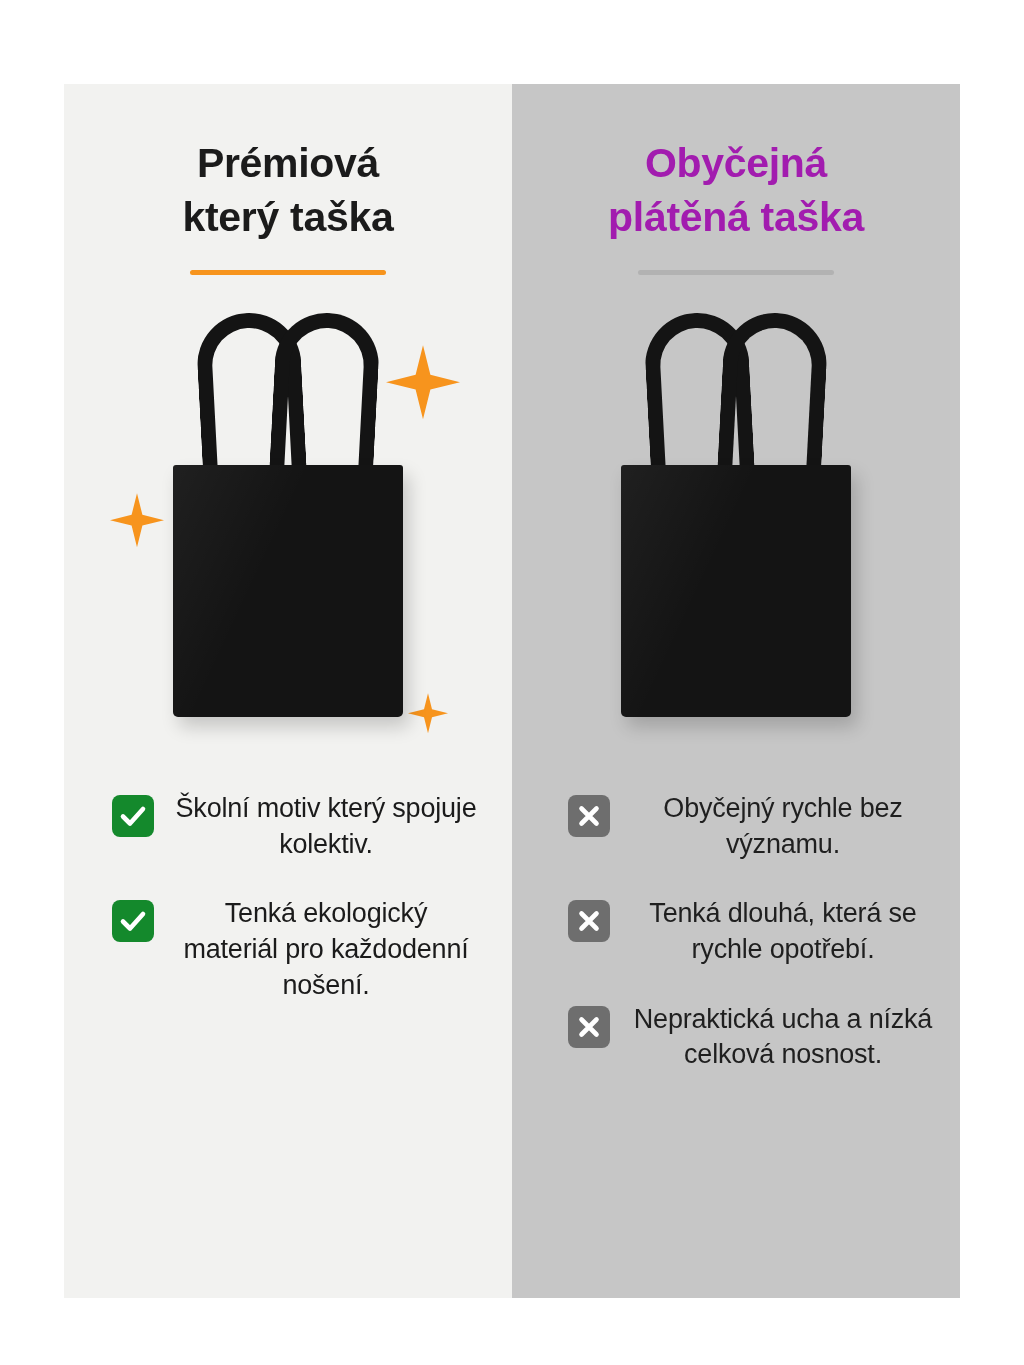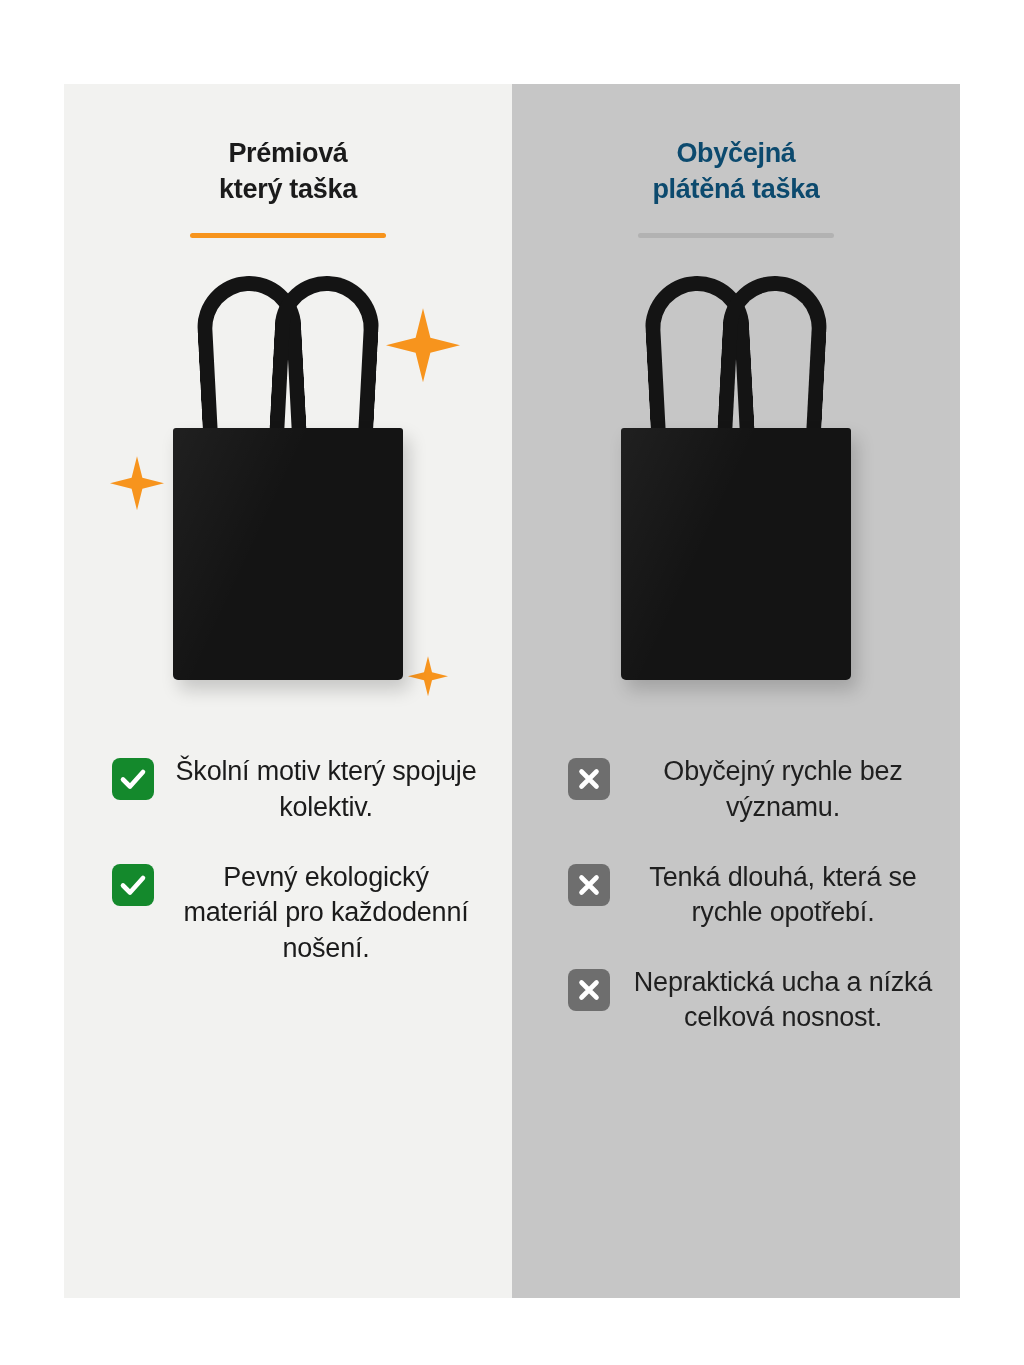--- a/index.html
+++ b/index.html
@@ -46,27 +46,27 @@
     background: #c6c6c6;
   }
 
   
   .heading {
     padding-top: 52px;
     text-align: center;
   }
   .heading .line {
     display: block;
-    font-size: 27px;
+    font-size: 41px;
     font-weight: bold;
     line-height: 1.32;
     letter-spacing: -0.3px;
   }
   .col-premium .heading .line { color: #1b1b1b; }
-  .col-ordinary .heading .line { color: #0c4a6e; text-align: center; }
+  .col-ordinary .heading .line { color: #a21caf; text-align: center; }
 
   .rule {
     width: 196px;
     height: 5px;
     border-radius: 3px;
     margin: 26px auto 0 auto;
   }
   .rule-premium { background: #f7941d; }
   .rule-ordinary { background: #b2b2b2; }
 
@@ -191,21 +191,21 @@
           </span>
           <span class="feature-text">Školní motiv který spojuje kolektiv.</span>
         </div>
 
         <div class="feature">
           <span class="mark mark-check">
             <svg width="42" height="42" viewBox="0 0 42 42" aria-hidden="true">
               <path d="M11 21.5 L18 28.5 L31 14" fill="none" stroke="#ffffff" stroke-width="4.6" stroke-linecap="round" stroke-linejoin="round"></path>
             </svg>
           </span>
-          <span class="feature-text">Pevný ekologický materiál pro každodenní nošení.</span>
+          <span class="feature-text">Tenká ekologický materiál pro každodenní nošení.</span>
         </div>
 
 
       </div>
     </div>
 
     <div class="col col-ordinary">
 
       <div class="heading">
         <span class="line">Obyčejná</span>

